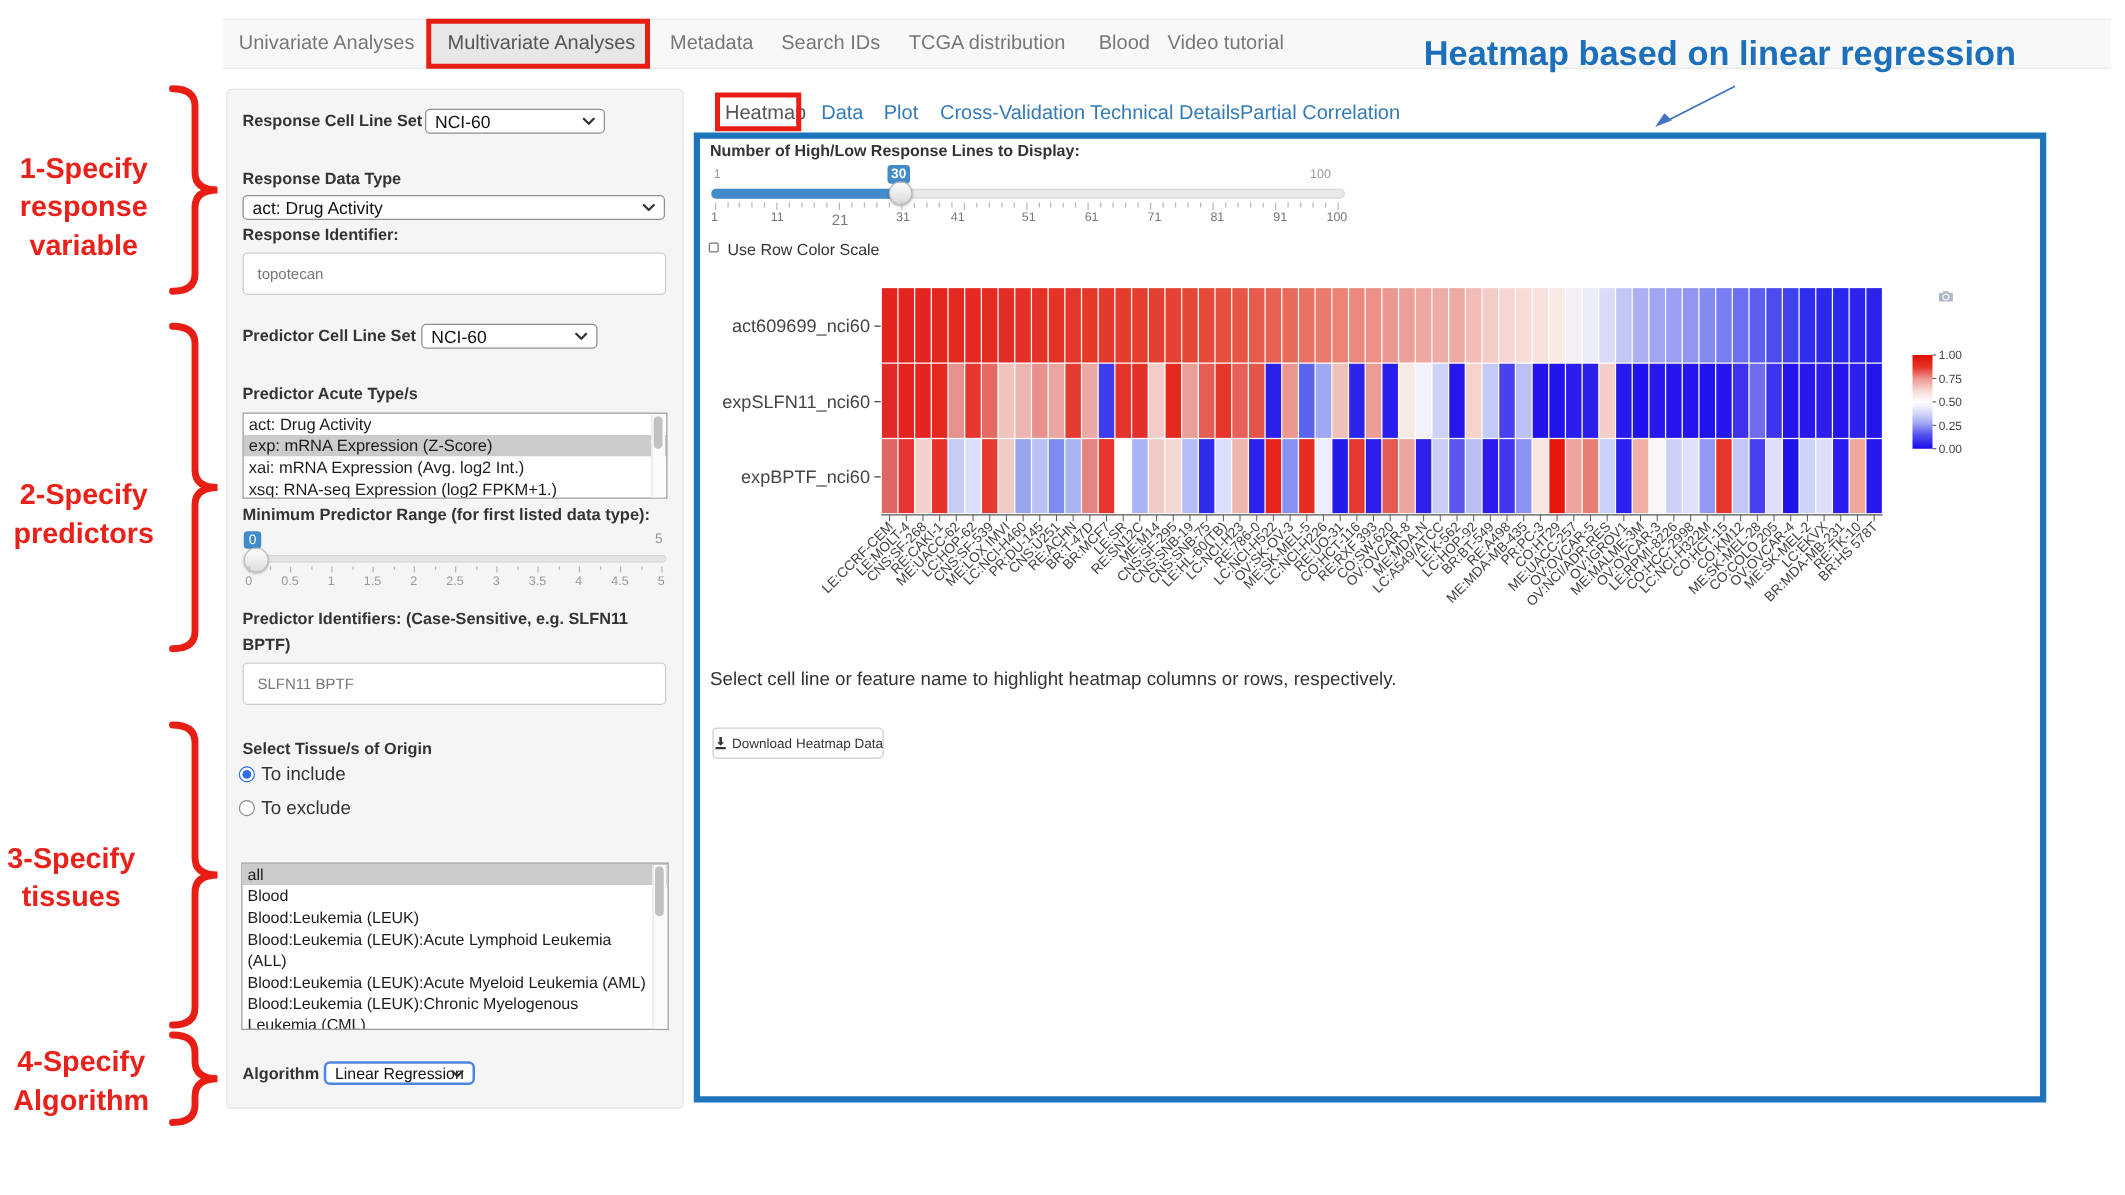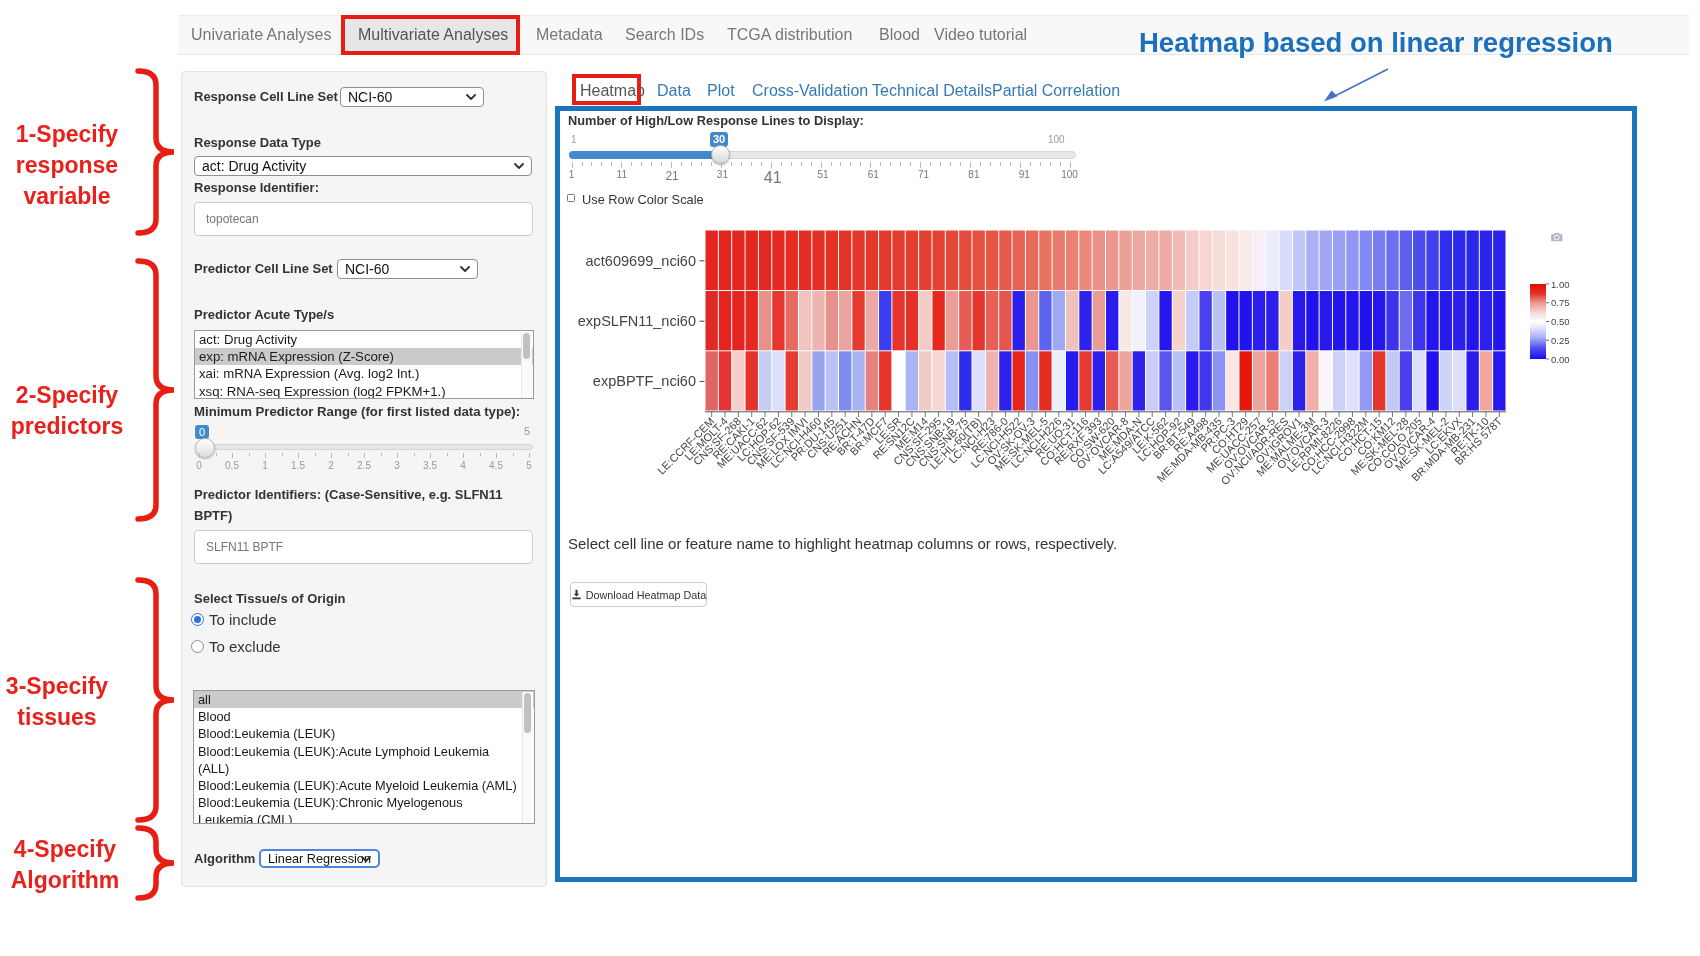--- a/index.html
+++ b/index.html
@@ -231,21 +231,21 @@
     <div class="abs" style="left:1019.7px;top:162px;width:1px;height:6px;background:#b9b9b9"></div>
     <div class="abs" style="left:1029.7px;top:162px;width:1px;height:4px;background:#b9b9b9"></div>
     <div class="abs" style="left:1039.6px;top:162px;width:1px;height:4px;background:#b9b9b9"></div>
     <div class="abs" style="left:1049.6px;top:162px;width:1px;height:4px;background:#b9b9b9"></div>
     <div class="abs" style="left:1059.5px;top:162px;width:1px;height:4px;background:#b9b9b9"></div>
     <div class="abs" style="left:1069.5px;top:162px;width:1px;height:6px;background:#b9b9b9"></div>
     <div class="abs" style="left:559.5px;top:169px;width:24px;text-align:center;font-size:10px;color:#777">1</div>
     <div class="abs" style="left:609.8px;top:169px;width:24px;text-align:center;font-size:10px;color:#777">11</div>
     <div class="abs" style="left:660.1px;top:169px;width:24px;text-align:center;font-size:12px;color:#777">21</div>
     <div class="abs" style="left:710.4px;top:169px;width:24px;text-align:center;font-size:10px;color:#777">31</div>
-    <div class="abs" style="left:760.7px;top:169px;width:24px;text-align:center;font-size:16px;color:#777">41</div>
+    <div class="abs" style="left:760.7px;top:169px;width:24px;font-size:10px;color:#777">41</div>
     <div class="abs" style="left:811.0px;top:169px;width:24px;text-align:center;font-size:10px;color:#777">51</div>
     <div class="abs" style="left:861.3px;top:169px;width:24px;text-align:center;font-size:10px;color:#777">61</div>
     <div class="abs" style="left:911.6px;top:169px;width:24px;text-align:center;font-size:10px;color:#777">71</div>
     <div class="abs" style="left:961.9px;top:169px;width:24px;text-align:center;font-size:10px;color:#777">81</div>
     <div class="abs" style="left:1012.2px;top:169px;width:24px;text-align:center;font-size:10px;color:#777">91</div>
     <div class="abs" style="left:1057.5px;top:169px;width:24px;text-align:center;font-size:10px;color:#777">100</div>
   </div>
 
 <div class="abs" style="left:567px;top:194px;width:8px;height:8px;border:1px solid #777;border-radius:1.5px;background:#fff;box-sizing:border-box"></div>
 <div class="abs" style="left:582px;top:192px;font-size:12.8px;color:#333">Use Row Color Scale</div>

